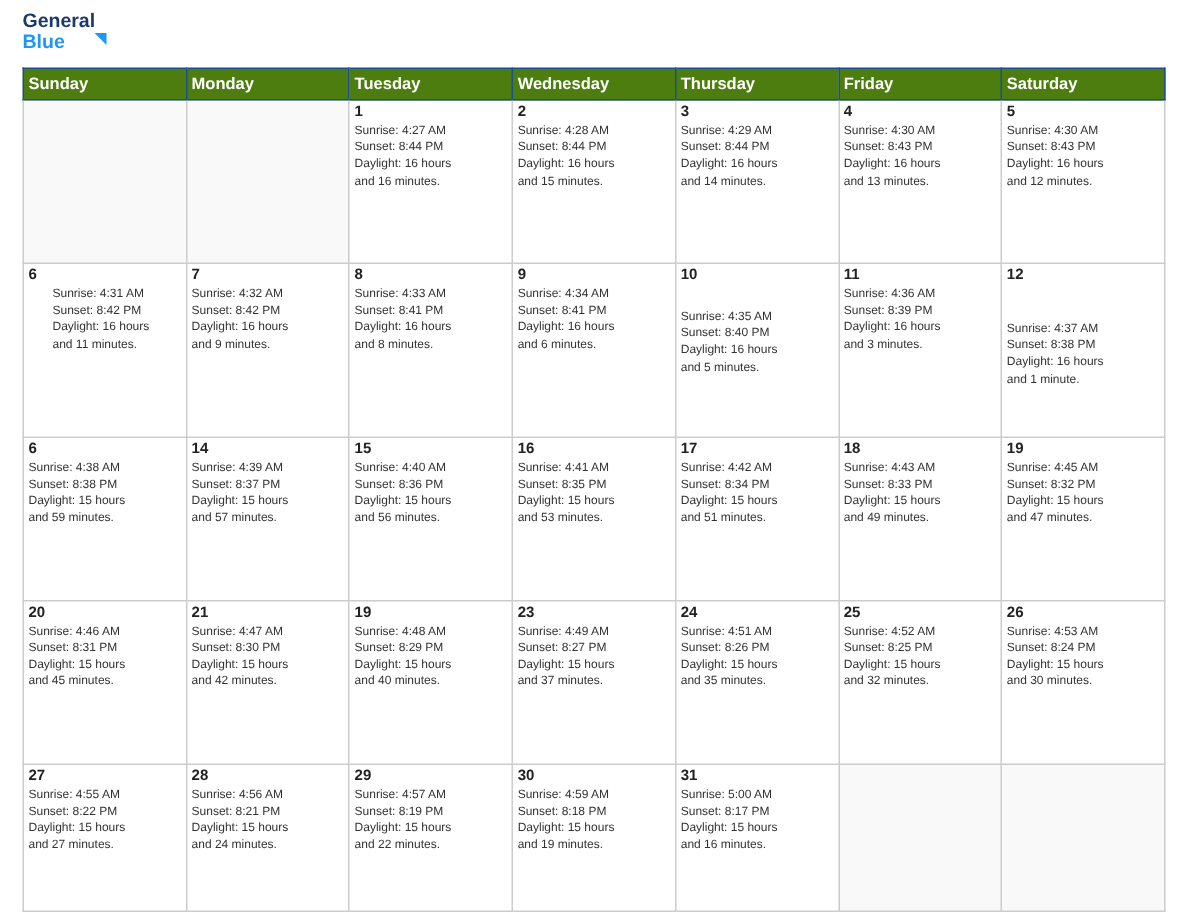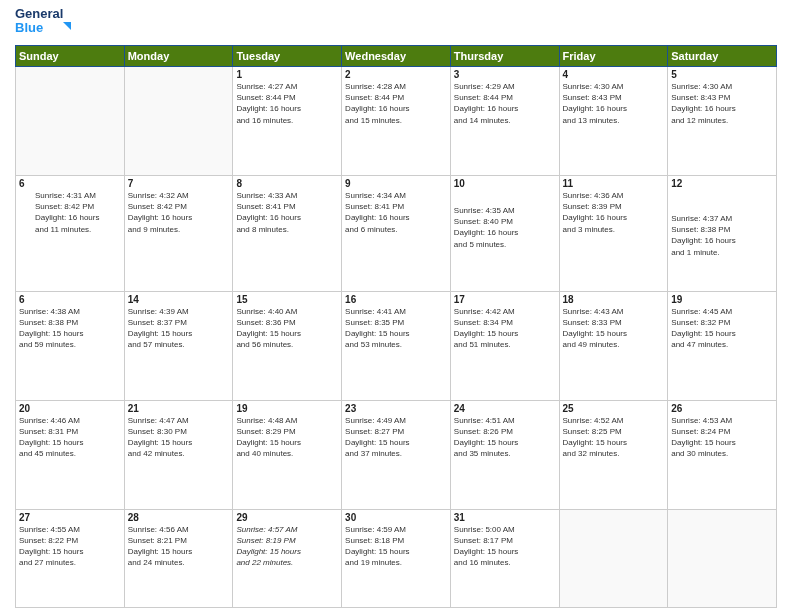--- a/index.html
+++ b/index.html
@@ -319,21 +319,21 @@
           </td>
           <td>
             <span class="day-number">28</span>
             <div class="day-info" style="white-space: pre-line;">Sunrise: 4:56 AM
 Sunset: 8:21 PM
 Daylight: 15 hours
 and 24 minutes.</div>
           </td>
           <td>
             <span class="day-number">29</span>
-            <div class="day-info" style="white-space: pre-line; font-style: italic;">Sunrise: 4:57 AM
+            <div class="day-info" style="white-space: pre-line;">Sunrise: 4:57 AM
 Sunset: 8:19 PM
 Daylight: 15 hours
 and 22 minutes.</div>
           </td>
           <td>
             <span class="day-number">30</span>
             <div class="day-info" style="white-space: pre-line;">Sunrise: 4:59 AM
 Sunset: 8:18 PM
 Daylight: 15 hours
 and 19 minutes.</div>

